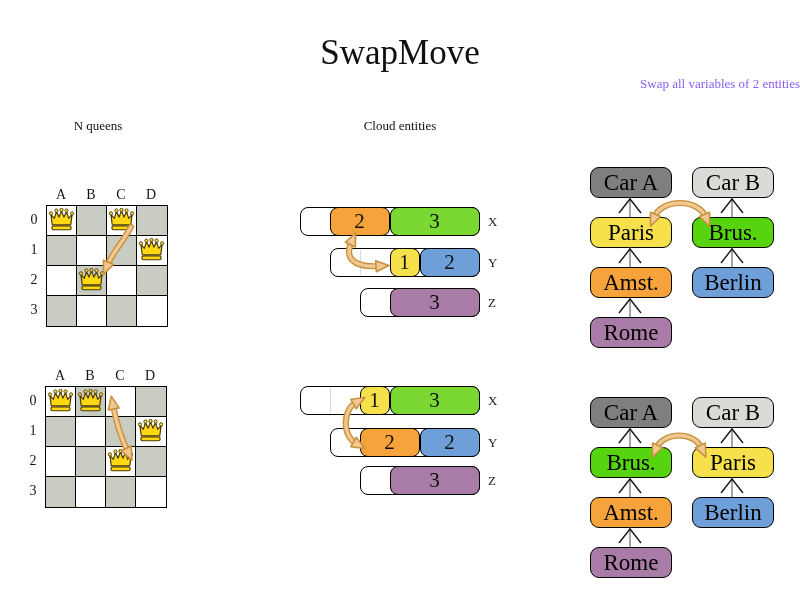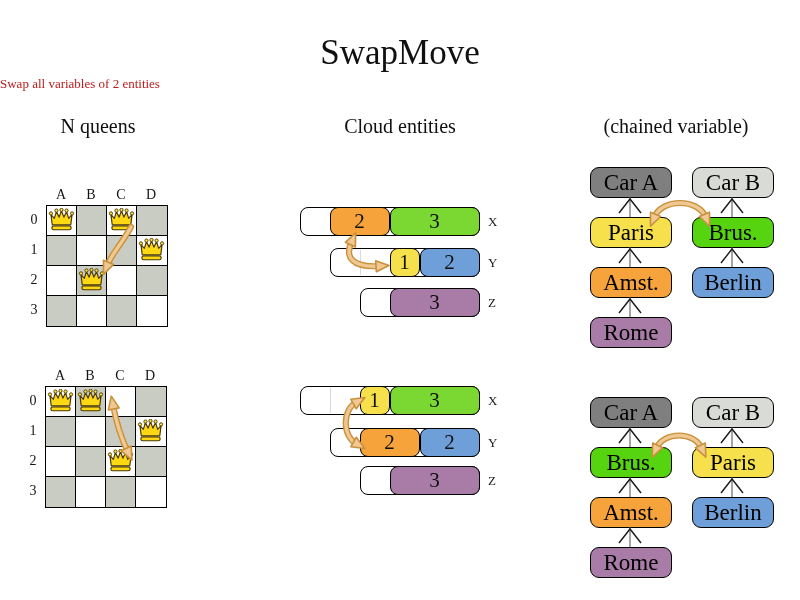--- a/index.html
+++ b/index.html
@@ -1,22 +1,22 @@
 <!DOCTYPE html>
 <html><head>
 <meta charset="utf-8">
 <style>
   html,body{margin:0;padding:0;background:#fff;}
   .canvas{
     position:relative;width:800px;height:600px;background:#ffffff;overflow:hidden;
     font-family:Liberation Serif, serif;color:#111;margin-top:7px;
   }
   .title{position:absolute;left:0;right:0;top:28px;text-align:center;font-size:35px;line-height:36px;color:#101010;}
-  .subtitle{position:absolute;left:0;right:0;top:69px;text-align:left;font-size:13px;color:#b91c1c;}
-  .col-header{position:absolute;top:110px;transform:translateX(-50%);font-size:20px;line-height:18px;text-align:center;white-space:nowrap;color:#101010;}
+  .subtitle{position:absolute;left:0;right:0;top:69px;text-align:right;font-size:13px;color:#8b5cf6;}
+  .col-header{position:absolute;top:110px;transform:translateX(-50%);font-size:13px;line-height:18px;text-align:center;white-space:nowrap;color:#101010;}
   .board{position:absolute;border:1.5px solid #000;box-sizing:content-box;display:grid;}
   .bcell{box-sizing:border-box;border-right:1px solid #000;border-bottom:1px solid #000;}
   .bcell.nr{border-right:none;}
   .bcell.nb{border-bottom:none;}
   .blabel{position:absolute;font-size:14px;color:#141414;text-align:center;}
   .queen{position:absolute;pointer-events:none;}
   .bar{position:absolute;background:#fff;border:1.5px solid #000;border-radius:8px;box-sizing:border-box;}
   .seg{position:absolute;border:1.5px solid #000;border-radius:8px;box-sizing:border-box;
        display:flex;align-items:center;justify-content:center;font-size:21px;color:#101010;}
   .unitline{position:absolute;top:1px;bottom:1px;width:1px;background:#d9d9d9;}
@@ -28,21 +28,20 @@
 </head>
 <body>
 
 <div class="canvas">
   <div class="title">SwapMove</div>
   <div class="subtitle">Swap all variables of 2 entities</div>
 
   <div class="col-header" style="left:98px;">N queens</div>
   <div class="col-header" style="left:400px;">Cloud entities</div>
   <div class="col-header" style="left:676px;">
-    <div>(chained variable)</div>
   </div>
 
   <div id="boards">
       <div class="blabel" style="left: 46px; top: 180px; width: 30px; height: 15px; line-height: 15px;">A</div>
       <div class="blabel" style="left: 76px; top: 180px; width: 30px; height: 15px; line-height: 15px;">B</div>
       <div class="blabel" style="left: 106px; top: 180px; width: 30px; height: 15px; line-height: 15px;">C</div>
       <div class="blabel" style="left: 136px; top: 180px; width: 30px; height: 15px; line-height: 15px;">D</div>
       <div class="blabel" style="left: 26px; top: 198px; width: 16px; height: 30px; line-height: 30px;">0</div>
       <div class="blabel" style="left: 26px; top: 228px; width: 16px; height: 30px; line-height: 30px;">1</div>
       <div class="blabel" style="left: 26px; top: 258px; width: 16px; height: 30px; line-height: 30px;">2</div>

